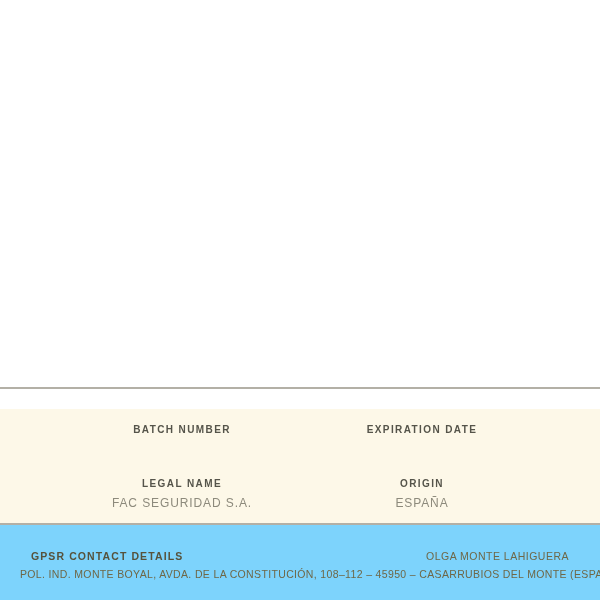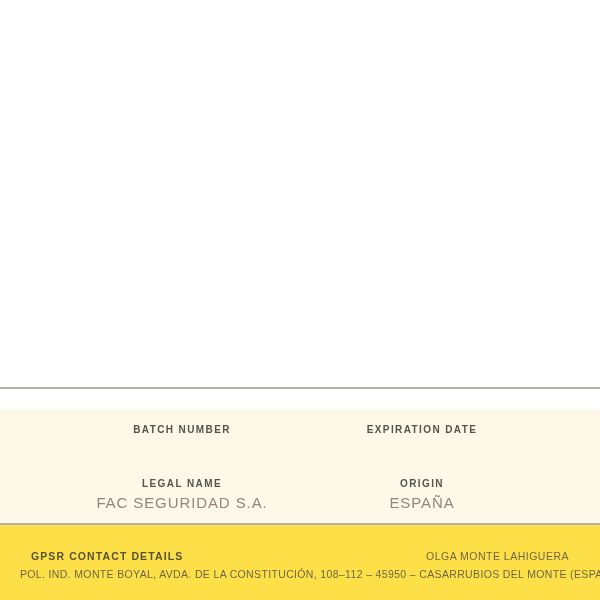--- a/index.html
+++ b/index.html
@@ -29,32 +29,32 @@
   }
   .field { text-align: center; }
   .field-label {
     font-size: 10px;
     font-weight: bold;
     letter-spacing: 1.4px;
     color: #55544a;
     line-height: 12px;
   }
   .field-value {
-    font-size: 15px;
+    font-size: 12px;
     letter-spacing: 0.9px;
     color: #8d8a7c;
     line-height: 12px;
     margin-top: 7px;
     min-height: 0;
   }
 
   
   .gpsr-section {
     flex: 1;
-    background: #fde047;
+    background: #7dd3fc;
     padding: 25px 20px 0 20px;
     color: #6e6747;
     font-size: 10.5px;
   }
   .gpsr-row1 {
     display: flex;
     justify-content: space-between;
     align-items: baseline;
     padding: 0 11px;
     line-height: 12px;

